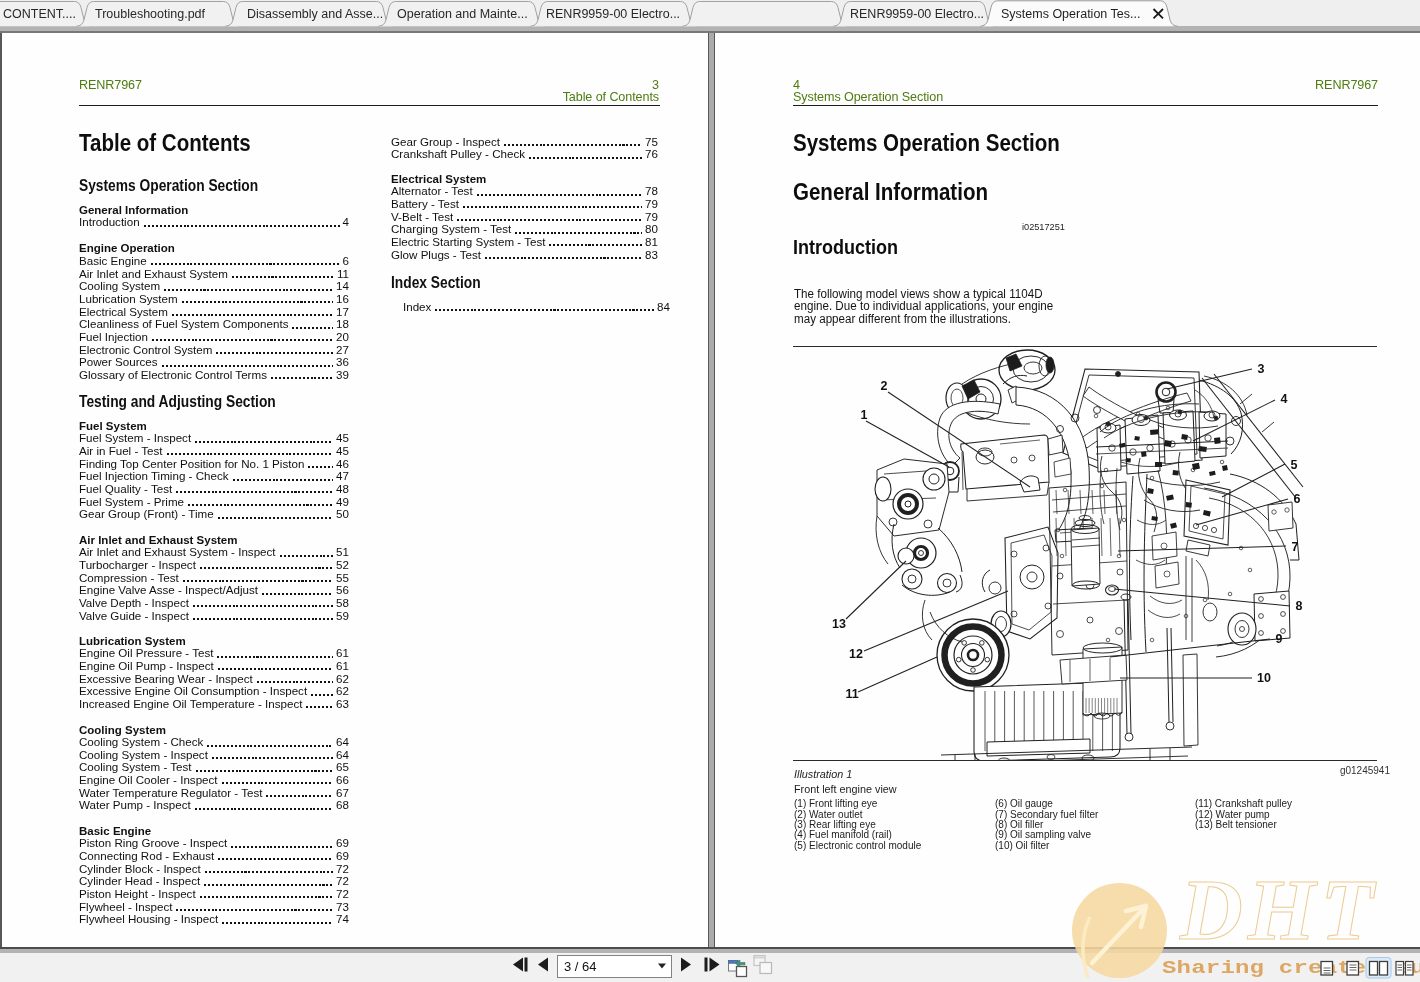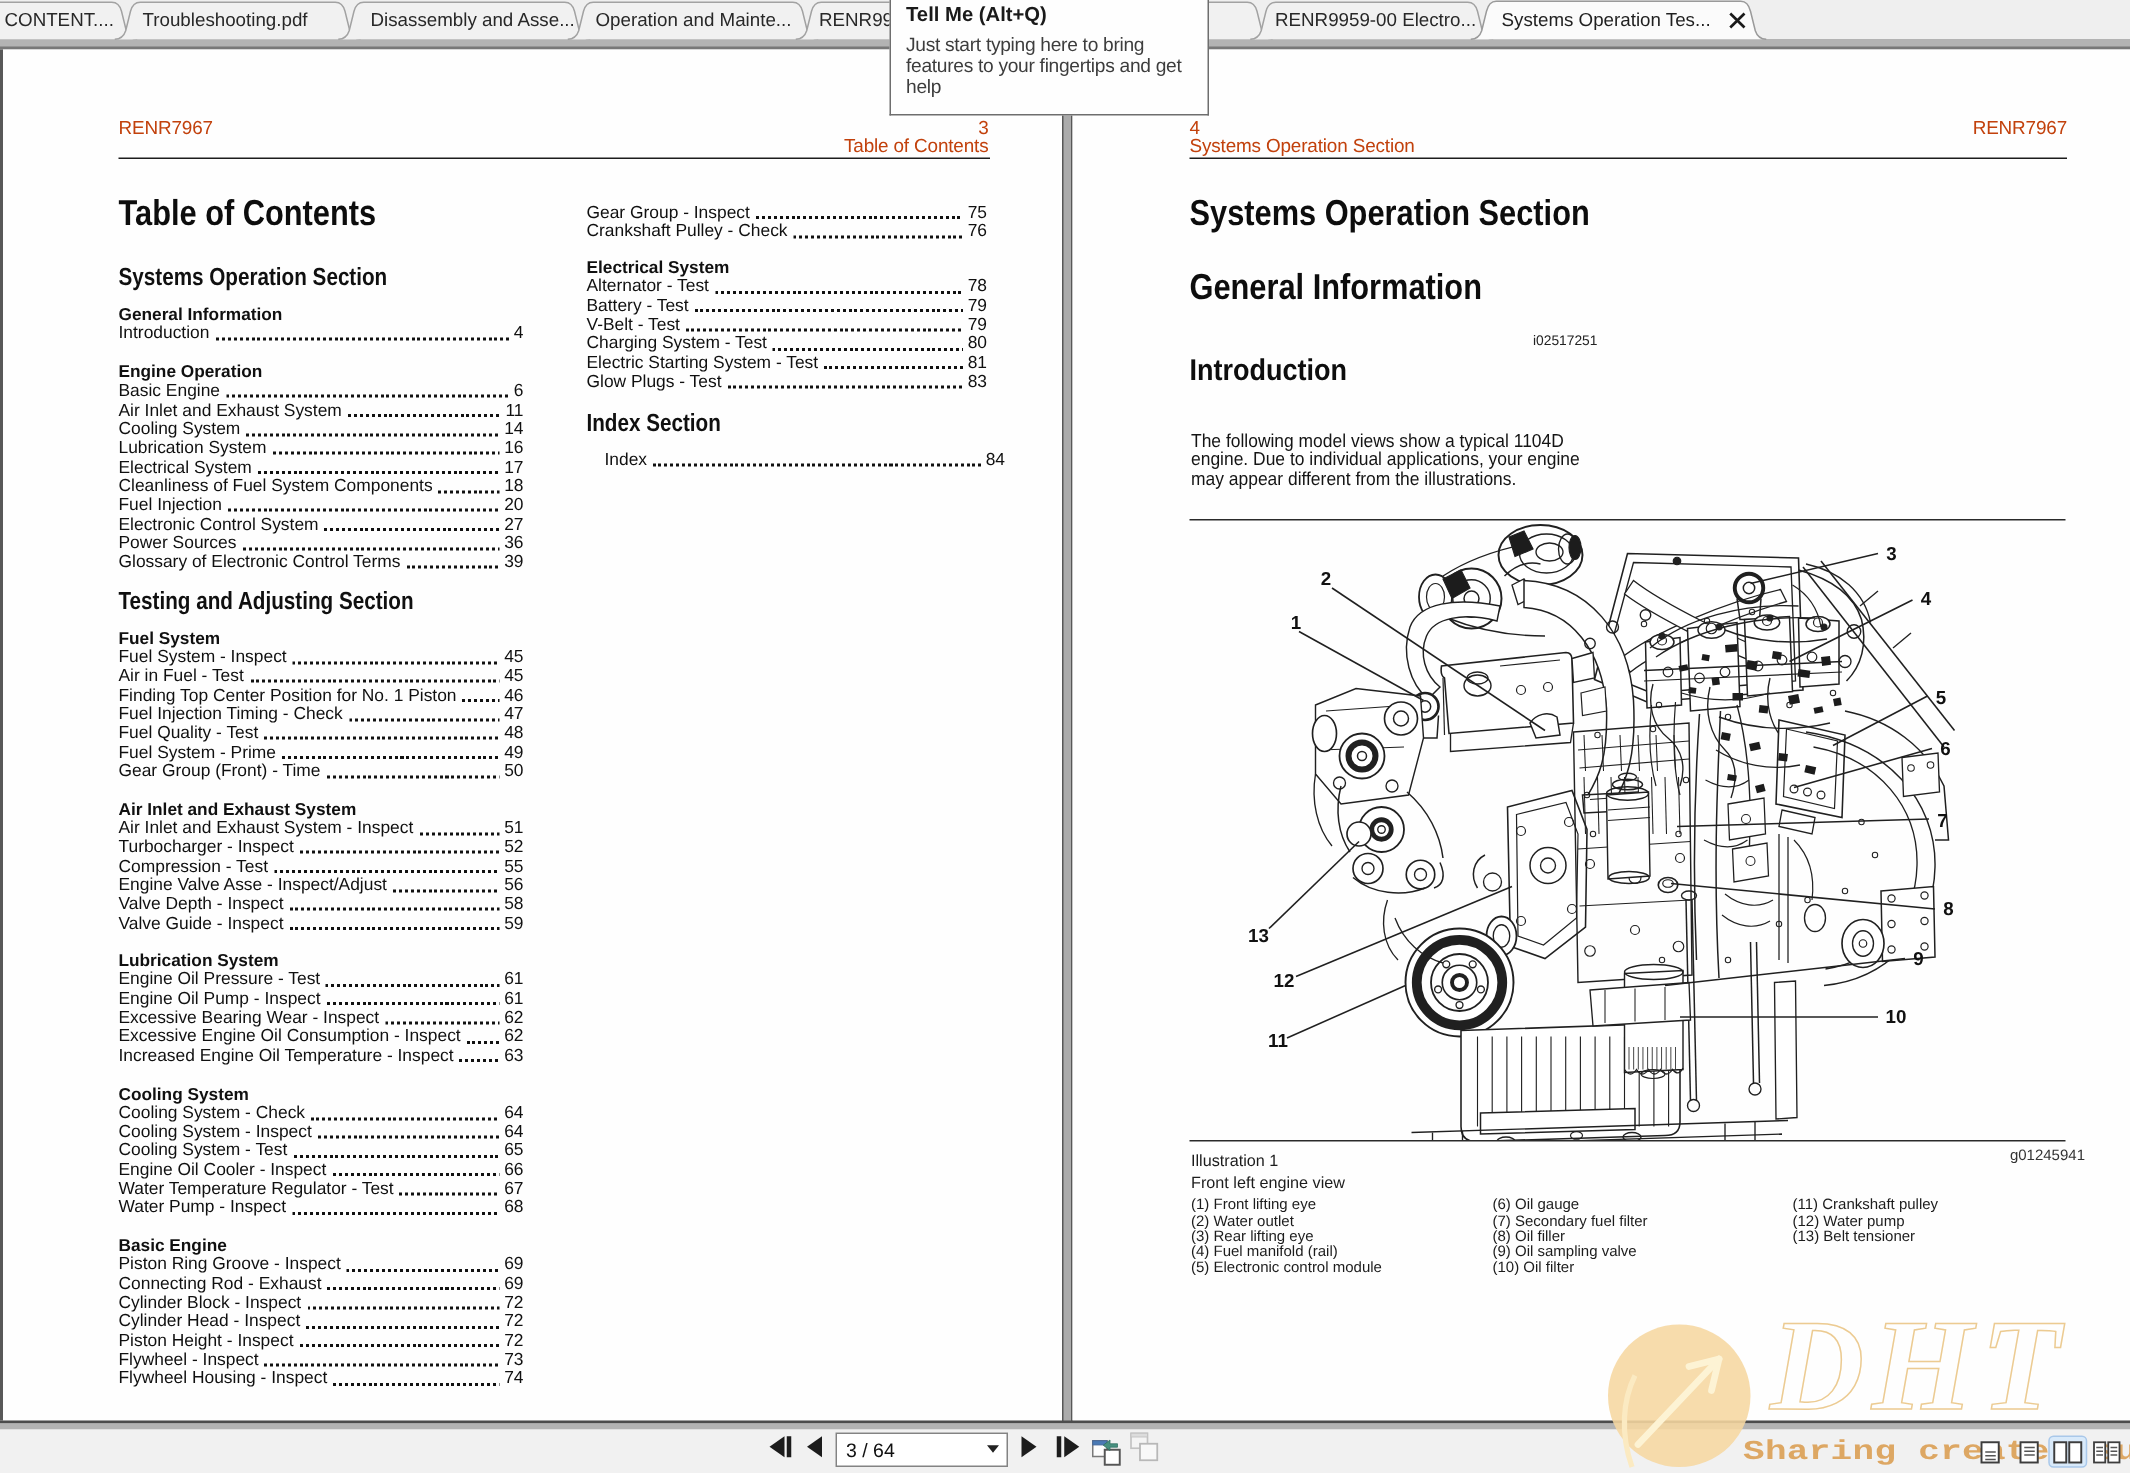--- a/index.html
+++ b/index.html
@@ -12,21 +12,21 @@
 #bandline{position:absolute;left:0;top:31px;width:1420px;height:2px;background:#787878;}
 #leftedge{position:absolute;left:0;top:33px;width:2px;height:914px;background:#585858;}
 #pageL{position:absolute;left:2px;top:33px;width:705.5px;height:914px;background:#fefefe;}
 #sep{position:absolute;left:707.5px;top:33px;width:7px;height:915px;background:#ababab;border-left:1px solid #575757;border-right:1px solid #575757;}
 #pageR{position:absolute;left:714.5px;top:33px;width:705.5px;height:914px;background:#fefefe;}
 #botline{position:absolute;left:0;top:947px;width:1420px;height:1.5px;background:#4c4c4c;}
 #botband{position:absolute;left:0;top:948.5px;width:1420px;height:4.5px;background:#b3b3b3;}
 #toolbar{position:absolute;left:0;top:953px;width:1420px;height:29px;background:#f1f1f1;}
 
 .abs{position:absolute;}
-.hdr{font-size:12.6px;color:#c2410c;line-height:11.6px;letter-spacing:-0.1px;}
+.hdr{font-size:12.6px;color:#4d7c0f;line-height:11.6px;letter-spacing:-0.1px;}
 .title{font-size:24px;font-weight:bold;color:#0d0d0d;transform:scaleX(0.855);transform-origin:0 0;white-space:nowrap;line-height:24px;}
 .h1x{font-size:16.5px;font-weight:bold;transform:scaleX(0.835);transform-origin:0 50%;white-space:nowrap;}
 .toc{font-size:11.6px;color:#101010;line-height:12.65px;width:270px;}
 .toc .h1{line-height:12.68px;}
 .toc .b{font-weight:bold;font-size:11.5px;white-space:nowrap;}
 .row{display:flex;align-items:baseline;white-space:nowrap;}
 .row .lb{flex:0 0 auto;}
 .row .dt{flex:1 1 auto;align-self:flex-end;height:2px;margin:0 3px 2.3px 4px;background:repeating-linear-gradient(90deg,#111 0 2px,transparent 2px 3.95px);}
 .row .pg{flex:0 0 auto;}
 .cap{font-size:10px;color:#1c1c1c;line-height:10.35px;letter-spacing:0;}
@@ -706,21 +706,21 @@
       <text x="1297" y="503" font-size="12.5" font-weight="bold" fill="#111" text-anchor="middle" font-family="Liberation Sans,sans-serif">6</text>
       <text x="1295" y="551" font-size="12.5" font-weight="bold" fill="#111" text-anchor="middle" font-family="Liberation Sans,sans-serif">7</text>
       <text x="1299" y="610" font-size="12.5" font-weight="bold" fill="#111" text-anchor="middle" font-family="Liberation Sans,sans-serif">8</text>
       <text x="1279" y="643" font-size="12.5" font-weight="bold" fill="#111" text-anchor="middle" font-family="Liberation Sans,sans-serif">9</text>
       <text x="1264" y="682" font-size="12.5" font-weight="bold" fill="#111" text-anchor="middle" font-family="Liberation Sans,sans-serif">10</text>
       <text x="852" y="698" font-size="12.5" font-weight="bold" fill="#111" text-anchor="middle" font-family="Liberation Sans,sans-serif">11</text>
       <text x="856" y="658" font-size="12.5" font-weight="bold" fill="#111" text-anchor="middle" font-family="Liberation Sans,sans-serif">12</text>
       <text x="839" y="628" font-size="12.5" font-weight="bold" fill="#111" text-anchor="middle" font-family="Liberation Sans,sans-serif">13</text>
     </svg>
 
-  <div class="abs" style="left:794px;top:768px;font-size:10.8px;color:#1c1c1c;">Illustration 1</div>
+  <div class="abs" style="left:794px;top:768px;font-size:10.8px;color:#1c1c1c;font-style:italic;">Illustration 1</div>
   <div class="abs" style="left:1190px;top:765px;width:200px;text-align:right;font-size:10px;color:#333;">g01245941</div>
   <div class="abs" style="left:794px;top:783px;font-size:10.8px;color:#1c1c1c;">Front left engine view</div>
   <div id="cap1" class="abs cap" style="left:794px;top:799.3px;">
       <div>(1) Front lifting eye</div>
       <div>(2) Water outlet</div>
       <div>(3) Rear lifting eye</div>
       <div>(4) Fuel manifold (rail)</div>
       <div>(5) Electronic control module</div>
     </div>
   <div id="cap2" class="abs cap" style="left:995px;top:799.3px;">
@@ -767,17 +767,13 @@
       <path d="M1349.5 965 h7 M1349.5 967.5 h7 M1349.5 970 h7" stroke="#555" stroke-width="0.9"></path>
       <rect x="1369.5" y="961.5" width="8" height="13.5" fill="#fff" stroke="#3d3d3d" stroke-width="1.3"></rect>
       <rect x="1379.5" y="961.5" width="8" height="13.5" fill="#fff" stroke="#3d3d3d" stroke-width="1.3"></rect>
       <rect x="1396" y="961.5" width="7.5" height="13.5" fill="#fff" stroke="#3d3d3d" stroke-width="1.2"></rect>
       <rect x="1405.5" y="961.5" width="7.5" height="13.5" fill="#fff" stroke="#3d3d3d" stroke-width="1.2"></rect>
       <path d="M1397.5 965 h4.5 M1397.5 967.5 h4.5 M1397.5 970 h4.5 M1407 965 h4.5 M1407 967.5 h4.5 M1407 970 h4.5" stroke="#555" stroke-width="0.9"></path>
     </svg>
   <div class="abs" style="left:557px;top:954.5px;width:115px;height:23px;background:#fff;border:1px solid #838383;z-index:24;"></div>
   <div class="abs" style="left:564px;top:958.5px;font-size:13px;color:#111;z-index:26;">3 / 64</div>
 
-  <div id="tip">
-    <div class="t1">Tell Me (Alt+Q)</div>
-    <div class="t2">Just start typing here to bring<br>features to your fingertips and get<br>help</div>
-  </div>
 </div>
 
 </body></html>

